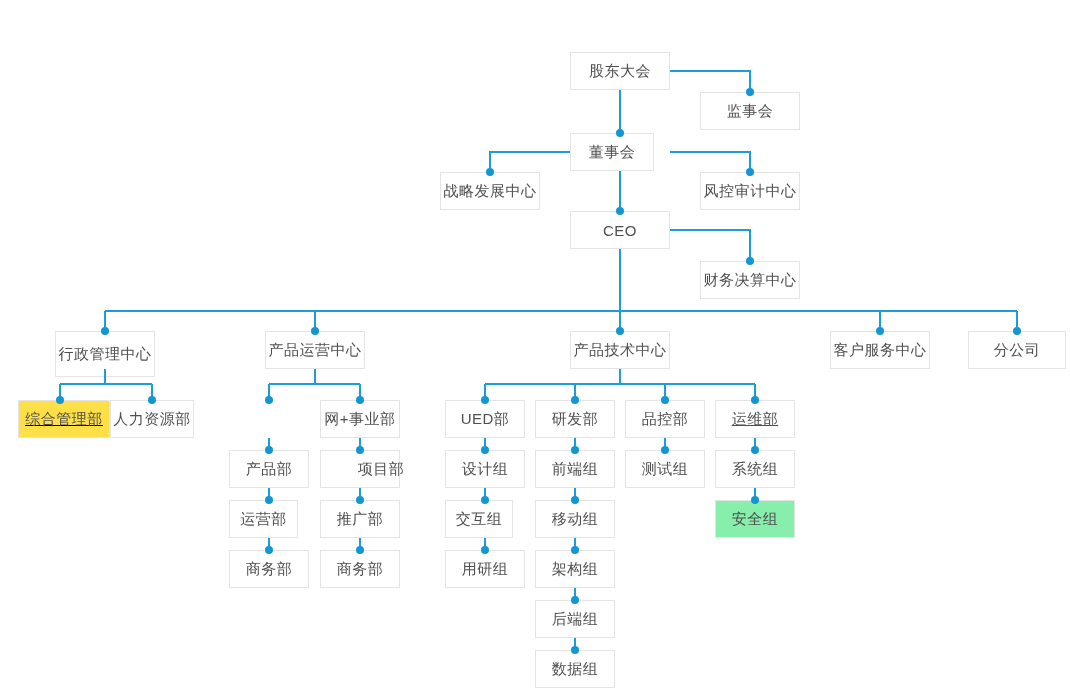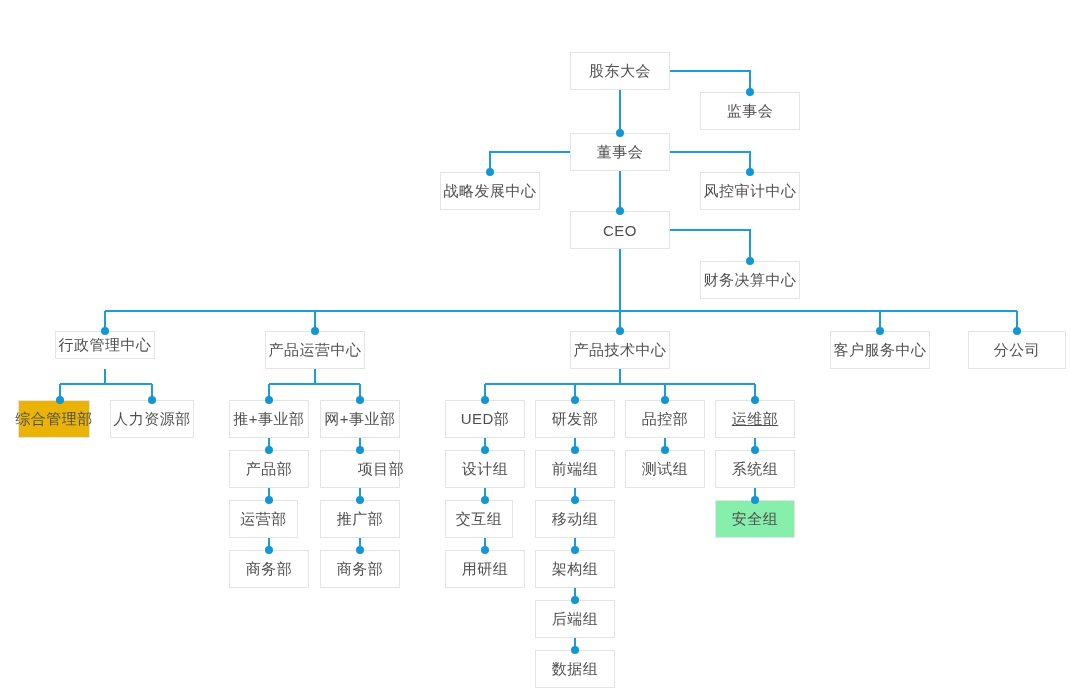--- a/index.html
+++ b/index.html
@@ -48,58 +48,55 @@
 <body>
 
 <div class="canvas">
   <div class="node-layer">
       <div class="node" style="left: 570px; top: 52px; width: 100px; height: 38px; background: rgb(255, 255, 255); border-color: rgb(228, 228, 228);">
         <span style="color: rgb(79, 79, 79);">股东大会</span>
       </div>
       <div class="node" style="left: 700px; top: 92px; width: 100px; height: 38px; background: rgb(255, 255, 255); border-color: rgb(228, 228, 228);">
         <span style="color: rgb(79, 79, 79);">监事会</span>
       </div>
-      <div class="node" style="left: 570px; top: 133px; width: 100px; height: 38px; background: rgb(255, 255, 255); border-color: rgb(228, 228, 228);">
+      <div class="node" style="left: 570px; top: 133px; width: 84px; height: 38px; background: rgb(255, 255, 255); border-color: rgb(228, 228, 228);">
         <span style="color: rgb(79, 79, 79);">董事会</span>
       </div>
       <div class="node" style="left: 440px; top: 172px; width: 100px; height: 38px; background: rgb(255, 255, 255); border-color: rgb(228, 228, 228);">
         <span style="color: rgb(79, 79, 79);">战略发展中心</span>
       </div>
       <div class="node" style="left: 700px; top: 172px; width: 100px; height: 38px; background: rgb(255, 255, 255); border-color: rgb(228, 228, 228);">
         <span style="color: rgb(79, 79, 79);">风控审计中心</span>
       </div>
       <div class="node" style="left: 570px; top: 211px; width: 100px; height: 38px; background: rgb(255, 255, 255); border-color: rgb(228, 228, 228);">
         <span style="color: rgb(79, 79, 79);">CEO</span>
       </div>
       <div class="node" style="left: 700px; top: 261px; width: 100px; height: 38px; background: rgb(255, 255, 255); border-color: rgb(228, 228, 228);">
         <span style="color: rgb(79, 79, 79);">财务决算中心</span>
       </div>
-      <div class="node" style="left: 55px; top: 331px; width: 100px; height: 28px; background: rgb(255, 255, 255); border-color: rgb(228, 228, 228);">
+      <div class="node" style="left: 55px; top: 331px; width: 100px; height: 46px; background: rgb(255, 255, 255); border-color: rgb(228, 228, 228);">
         <span style="color: rgb(79, 79, 79);">行政管理中心</span>
       </div>
       <div class="node" style="left: 265px; top: 331px; width: 100px; height: 38px; background: rgb(255, 255, 255); border-color: rgb(228, 228, 228);">
         <span style="color: rgb(79, 79, 79);">产品运营中心</span>
       </div>
       <div class="node" style="left: 570px; top: 331px; width: 100px; height: 38px; background: rgb(255, 255, 255); border-color: rgb(228, 228, 228);">
         <span style="color: rgb(79, 79, 79);">产品技术中心</span>
       </div>
       <div class="node" style="left: 830px; top: 331px; width: 100px; height: 38px; background: rgb(255, 255, 255); border-color: rgb(228, 228, 228);">
         <span style="color: rgb(79, 79, 79);">客户服务中心</span>
       </div>
       <div class="node" style="left: 968px; top: 331px; width: 98px; height: 38px; background: rgb(255, 255, 255); border-color: rgb(228, 228, 228);">
         <span style="color: rgb(79, 79, 79);">分公司</span>
       </div>
-      <div class="node" style="left: 18px; top: 400px; width: 72px; height: 38px; background: #eab308; border-color: rgb(228, 228, 228);">
+      <div class="node" style="left: 18px; top: 400px; width: 92px; height: 38px; background: #fde047; border-color: rgb(228, 228, 228); text-decoration: underline;">
         <span style="color: rgb(79, 79, 79);">综合管理部</span>
       </div>
       <div class="node" style="left: 110px; top: 400px; width: 84px; height: 38px; background: rgb(255, 255, 255); border-color: rgb(228, 228, 228);">
         <span style="color: rgb(79, 79, 79);">人力资源部</span>
-      </div>
-      <div class="node" style="left: 229px; top: 400px; width: 80px; height: 38px; background: rgb(255, 255, 255); border-color: rgb(228, 228, 228);">
-        <span style="color: rgb(79, 79, 79);">推+事业部</span>
       </div>
       <div class="node" style="left: 320px; top: 400px; width: 80px; height: 38px; background: rgb(255, 255, 255); border-color: rgb(228, 228, 228);">
         <span style="color: rgb(79, 79, 79);">网+事业部</span>
       </div>
       <div class="node" style="left: 229px; top: 450px; width: 80px; height: 38px; background: rgb(255, 255, 255); border-color: rgb(228, 228, 228);">
         <span style="color: rgb(79, 79, 79);">产品部</span>
       </div>
       <div class="node" style="left: 320px; top: 450px; width: 80px; height: 38px; background: rgb(255, 255, 255); border-color: rgb(228, 228, 228); padding-left: 42px;">
         <span style="color: rgb(79, 79, 79);">项目部</span>
       </div>

